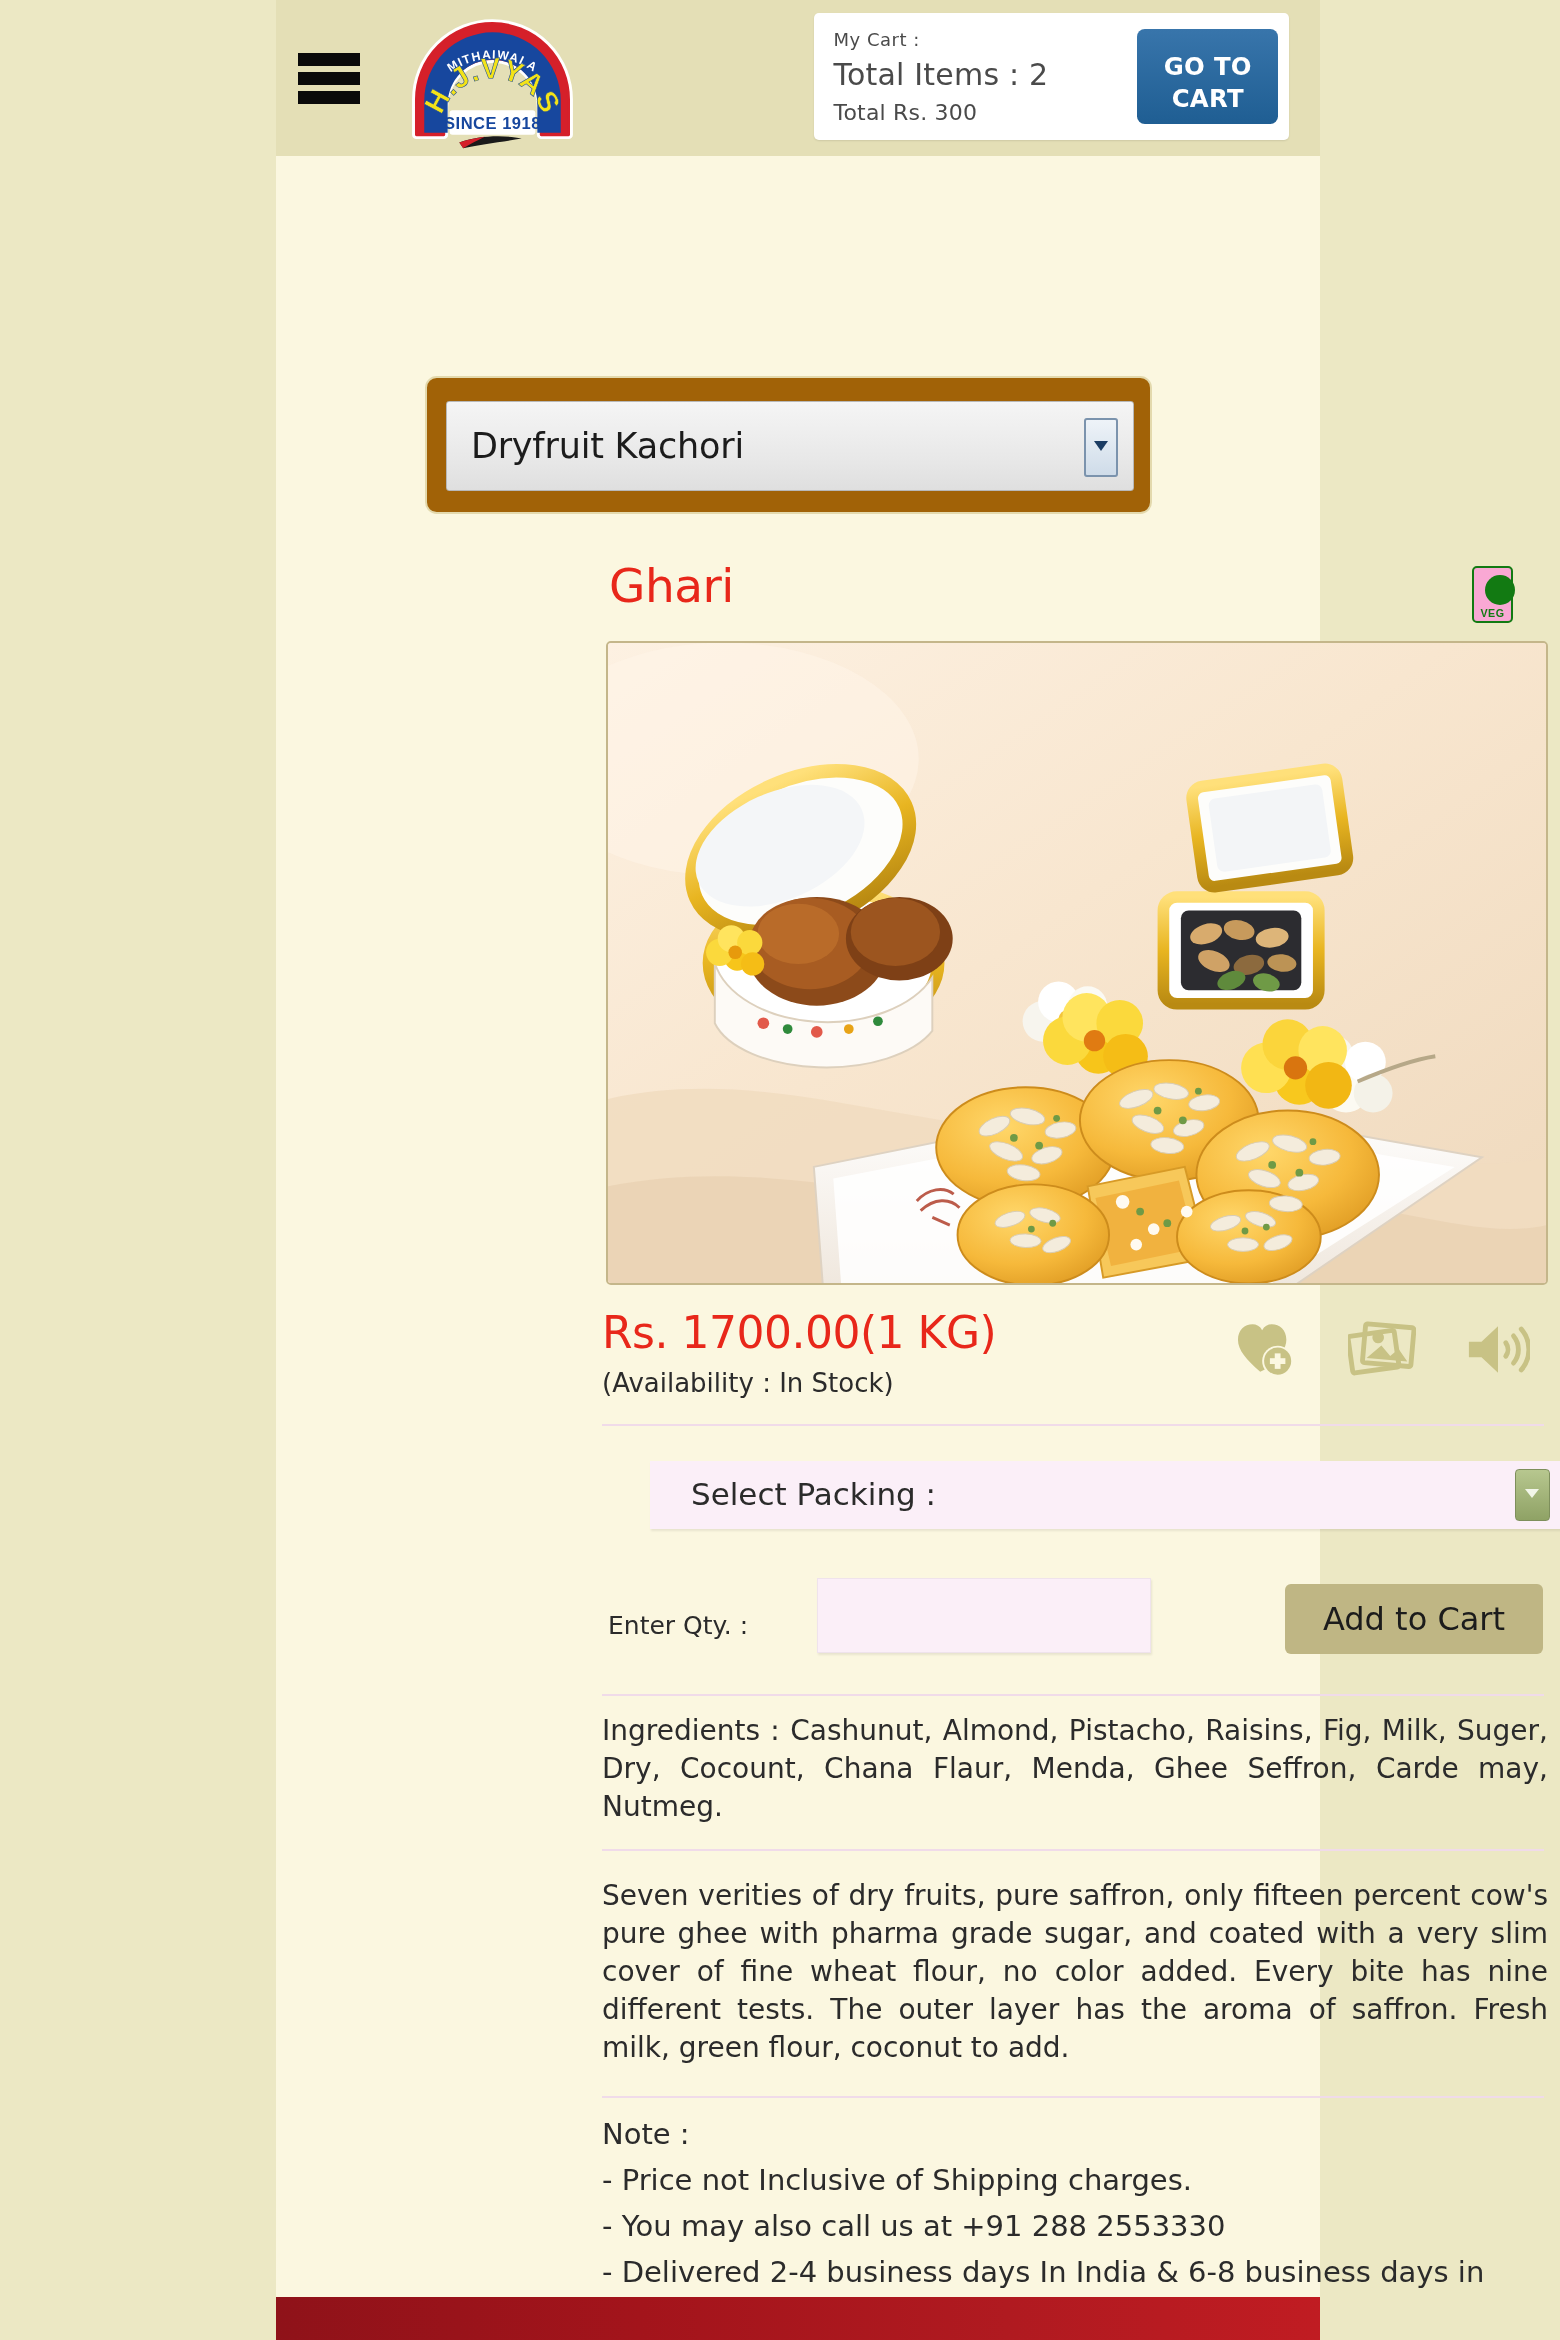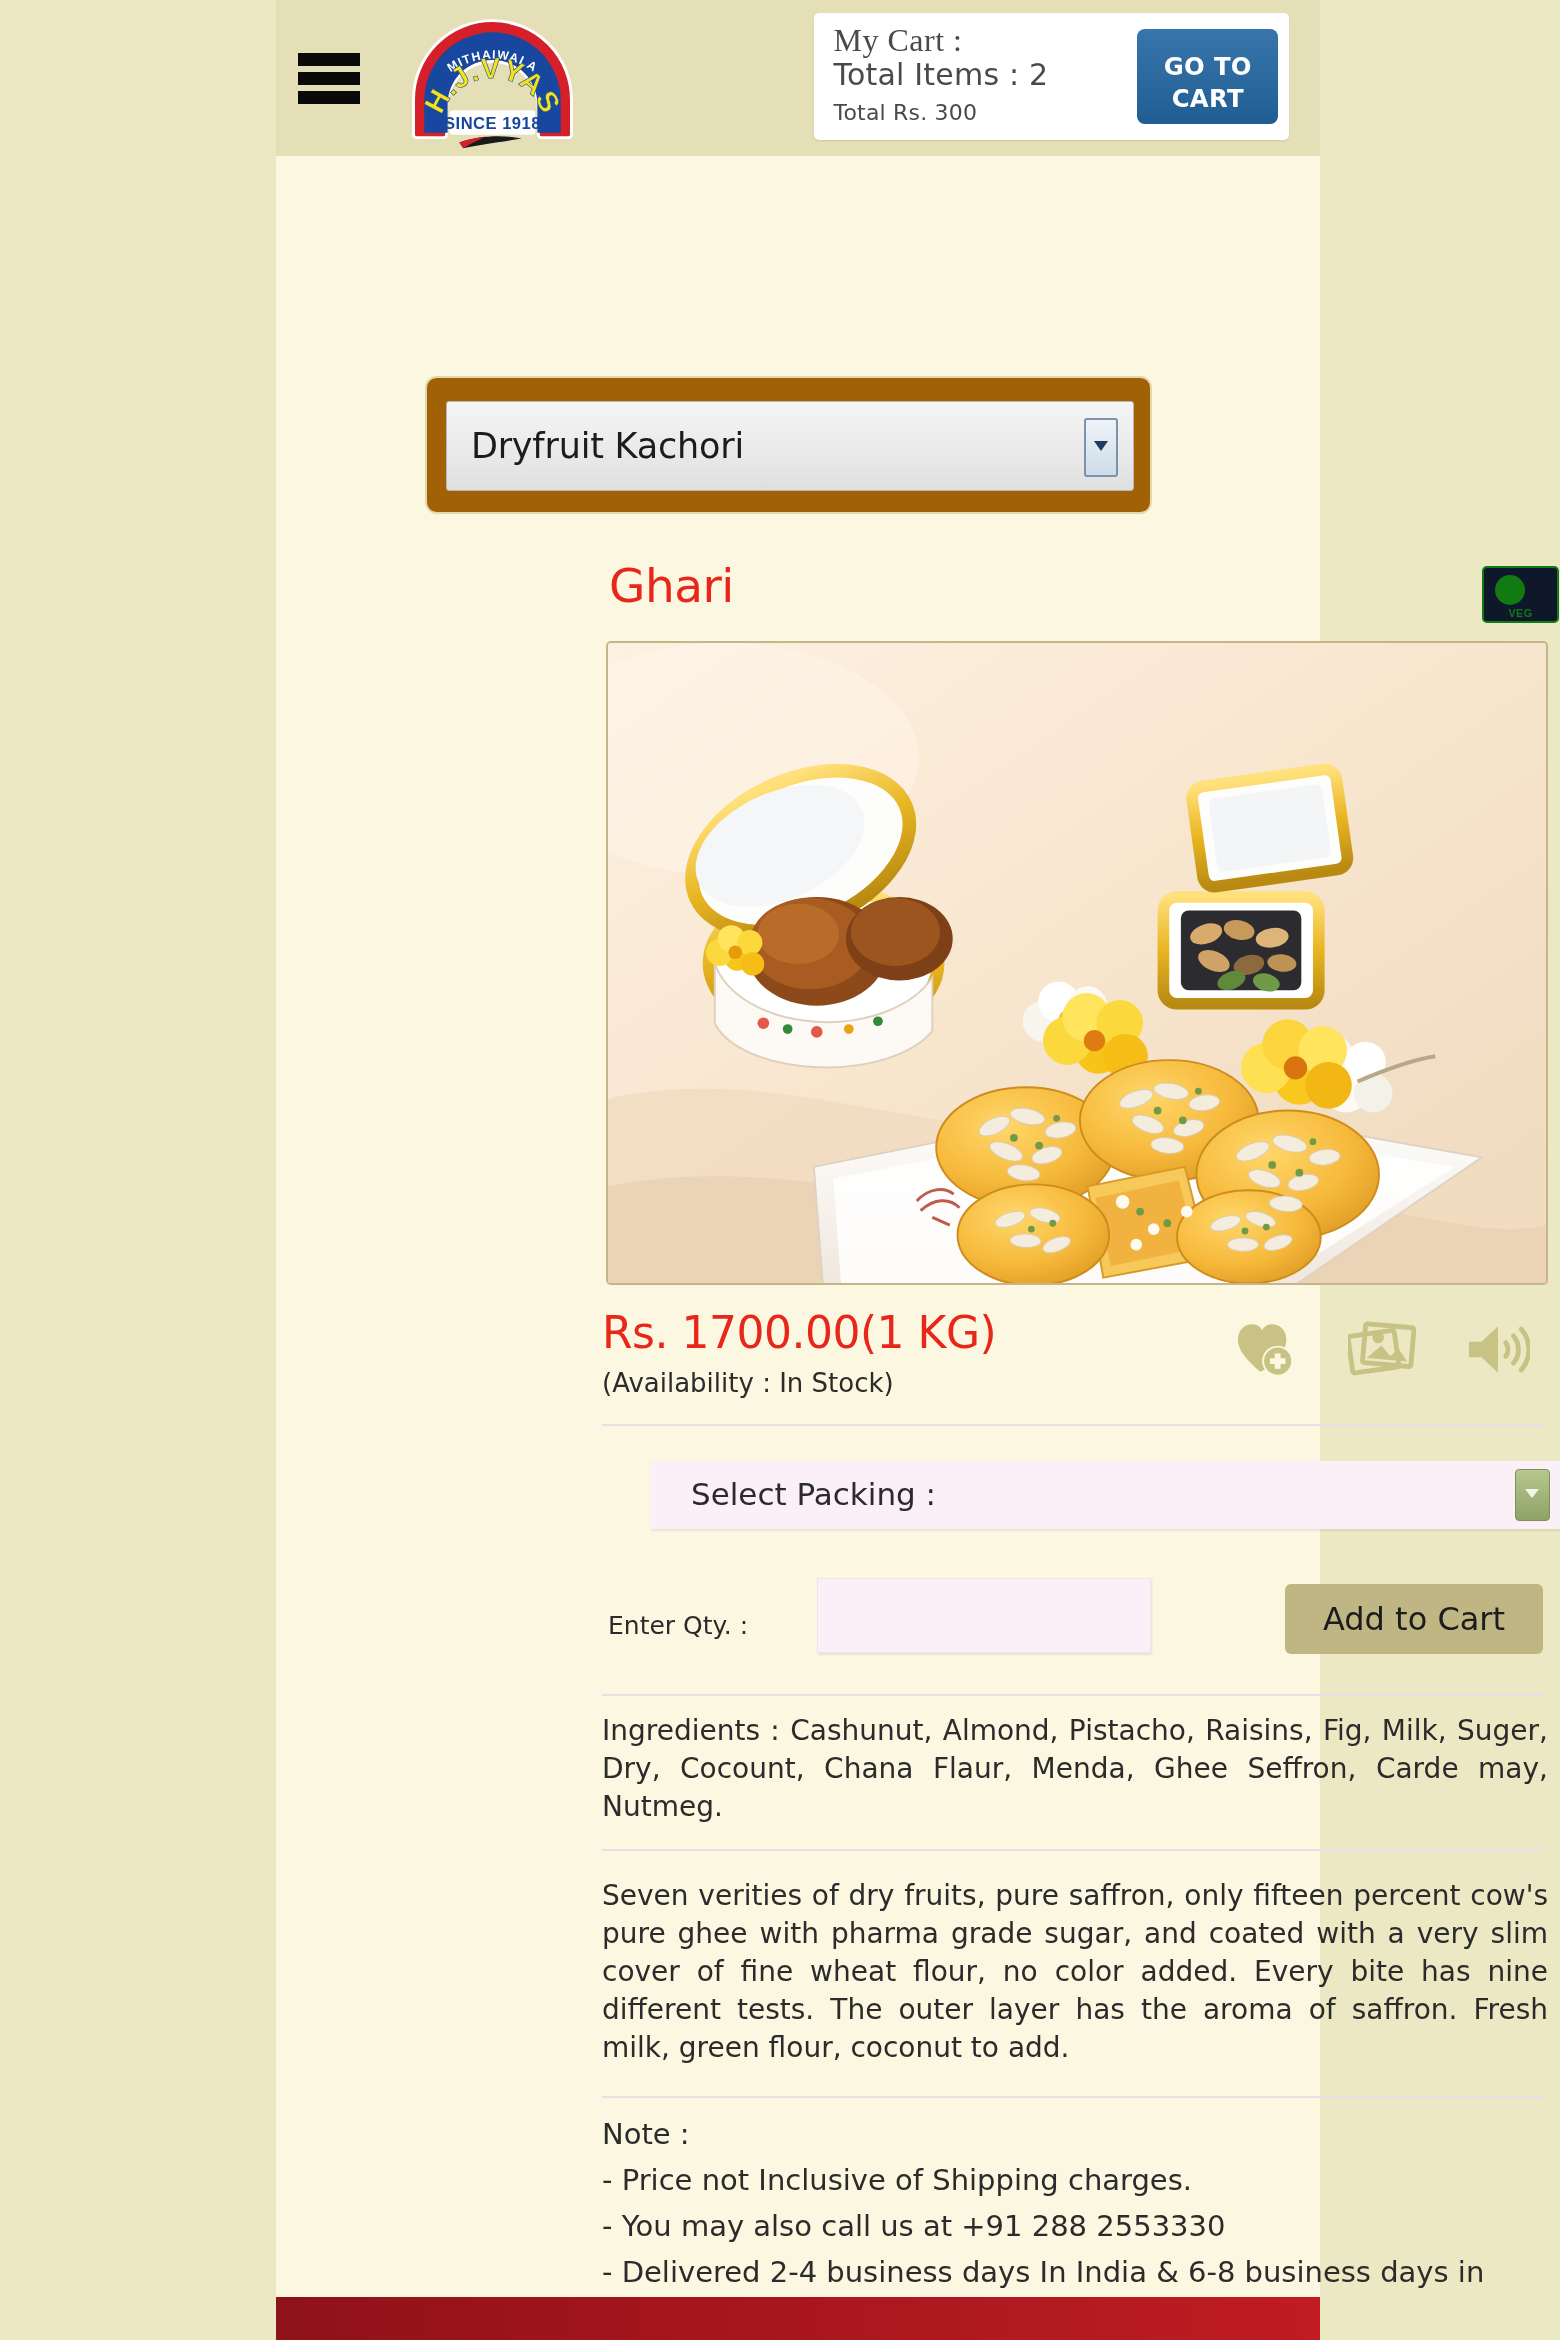--- a/index.html
+++ b/index.html
@@ -74,21 +74,21 @@
     border-radius: 4.9px;
     box-shadow: 0 1px 2px rgba(0,0,0,0.10);
   }
   #cart-lines {
     position: absolute;
     left: 19.5px;
     top: 11.7px;
     color: #4a4a4a;
     font-family: "DejaVu Sans", sans-serif;
   }
-  #cart-lines .l1 { font-size: 32px; line-height: 32px; letter-spacing: 0.5px; font-family: Liberation Serif, serif; }
+  #cart-lines .l1 { font-size: 18px; line-height: 32px; letter-spacing: 0.5px; }
   #cart-lines .l2 { font-size: 30px; line-height: 38px; letter-spacing: 0.2px; }
   #cart-lines .l3 { font-size: 22px; line-height: 38px; letter-spacing: 0.2px; }
 
   #goto-cart {
     position: absolute;
     right: 10.7px;
     top: 16.6px;
     width: 141px;
     height: 95px;
     border: none;
@@ -172,26 +172,25 @@
     color: #e8271a;
     font-family: "DejaVu Sans", sans-serif;
     font-weight: normal;
     letter-spacing: -0.5px;
   }
 
   #veg-badge {
     position: absolute;
     left: 1196px;
     top: 410px;
-    width: 77px;
+    width: 41px;
     height: 57px;
     border: 2.9px solid #127a12;
     border-radius: 4.9px;
-    background: #0f172a;
-    margin-left: 10px;
+    background: #f9a8d4;
   }
   #veg-dot {
     position: absolute;
     left: 10.7px;
     top: 6.8px;
     width: 30px;
     height: 30px;
     border-radius: 50%;
     background: #127a12;
   }

